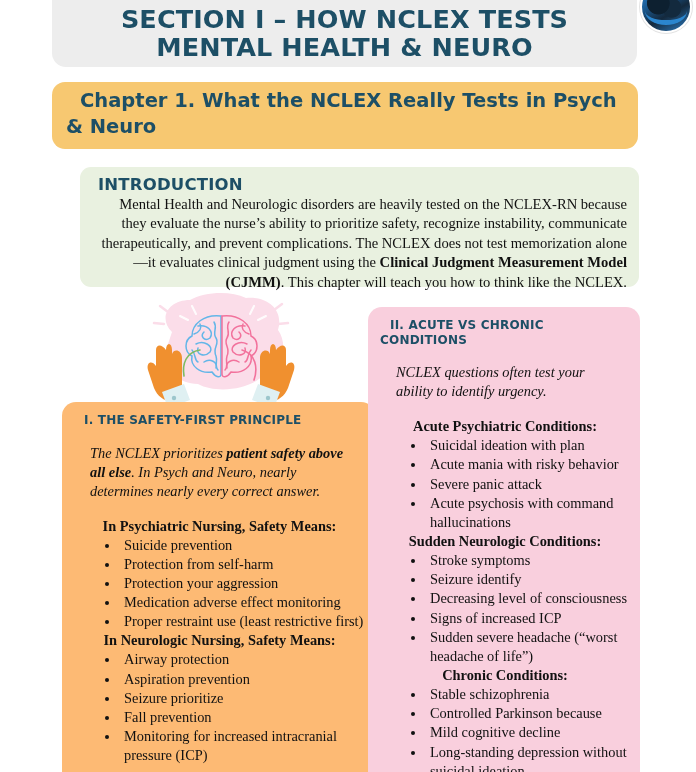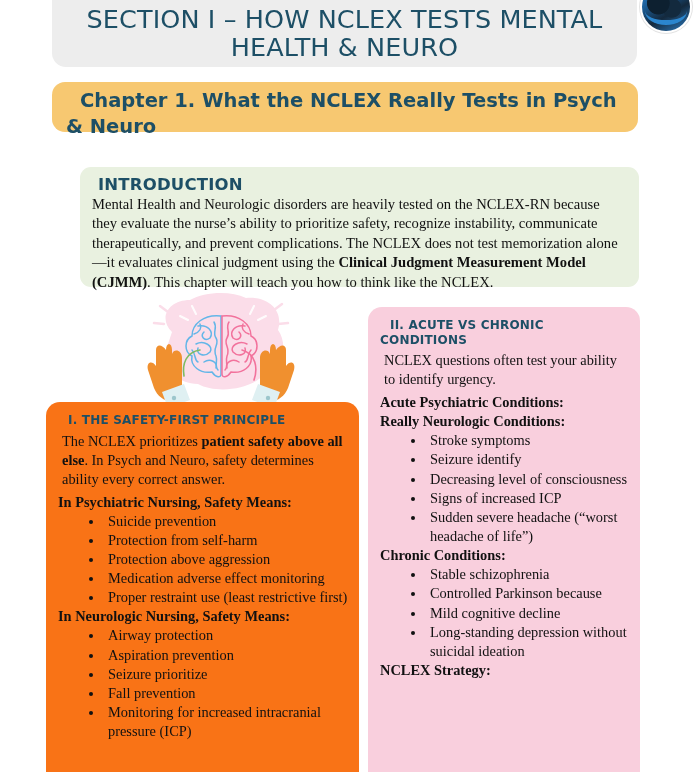--- a/index.html
+++ b/index.html
@@ -75,37 +75,37 @@
     background: #ededed;
     border-radius: 14px;
     display: flex;
     align-items: flex-end;
     justify-content: center;
     padding-bottom: 6px;
     box-sizing: border-box;
   }
   .section-title {
     font-family: "DejaVu Sans", sans-serif;
-    font-weight: normal;
+    font-weight: bold;
     font-size: 25.5px;
     line-height: 1.1;
     letter-spacing: 0.1px;
     color: #1d4f66;
     text-align: center;
     margin: 0;
     padding: 0 8px;
   }
 
   
   .chapter-bar {
     position: absolute;
     left: 52px;
     top: 82px;
     width: 586px;
-    height: 50px;
+    height: 67px;
     background: #f7c871;
     border-radius: 13px;
     box-sizing: border-box;
     padding: 6px 14px 0 14px;
   }
   .chapter-title {
     font-family: "DejaVu Sans", sans-serif;
     font-weight: bold;
     font-size: 19.5px;
     line-height: 1.32;
@@ -132,40 +132,41 @@
     font-size: 16.5px;
     color: #1d4f66;
     letter-spacing: 0.2px;
     margin: 0 0 1px 6px;
   }
   .intro-body {
     font-size: 14.6px;
     line-height: 1.33;
     margin: 0;
     color: #111;
+    text-align: right;
   }
   .intro-body b { font-weight: bold; }
 
   
   .illus {
     position: absolute;
     left: 138px;
     top: 288px;
     width: 166px;
     height: 118px;
   }
 
   
   .panel-left {
     position: absolute;
-    left: 46px;
+    left: 62px;
     top: 402px;
     width: 313px;
     height: 370px;
-    background: #f97316;
+    background: #fdba74;
     border-radius: 14px 14px 0 0;
     box-sizing: border-box;
     padding: 8px 10px 0 12px;
     overflow: hidden;
   }
 
   
   .panel-right {
     position: absolute;
     left: 368px;
@@ -185,30 +186,32 @@
     font-size: 12px;
     line-height: 1.22;
     color: #1d4f66;
     letter-spacing: 0.2px;
     margin: 3px 0 1px 0;
     text-indent: 10px;
   }
   .panel-p {
     font-size: 14.4px;
     line-height: 1.32;
-    margin: 4px;
+    margin: 16px;
     color: #111;
+    font-style: italic;
   }
   .panel-p b { font-weight: bold; }
   .sub-head {
     font-size: 14.4px;
     line-height: 1.32;
     font-weight: bold;
     margin: 0;
     color: #111;
+    text-align: center;
   }
   ul.bul {
     margin: 0 0 0 0;
     padding-left: 46px;
     list-style: disc;
   }
   ul.bul li {
     font-size: 14.4px;
     line-height: 1.33;
     margin: 0;
@@ -290,45 +293,51 @@
       <g>
         <path d="M138 62 C142 56 148 56 148 62 L148 78 C152 72 158 74 156 82 L150 100 C146 110 136 116 126 112 L122 110 L122 70 C122 62 130 60 132 66 L132 62 C132 54 138 54 138 62 Z" fill="#f0902f"></path>
         <path d="M142 104 L120 96 L114 112 L136 120 Z" fill="#dff0f2"></path>
         <circle cx="130" cy="110" r="2.2" fill="#9cc6cc"></circle>
       </g>
     </svg>
   </div>
 
   <div class="panel-left">
     <div class="panel-heading">I. THE SAFETY-FIRST PRINCIPLE</div>
-    <p class="panel-p"><span>The NCLEX prioritizes </span><b>patient safety above all else</b><span>. In Psych and Neuro, safety determines ability every correct answer.</span></p>
+    <p class="panel-p"><span>The NCLEX prioritizes </span><b>patient safety above all else</b><span>. In Psych and Neuro, nearly determines nearly every correct answer.</span></p>
     <p class="sub-head">In Psychiatric Nursing, Safety Means:</p>
     <ul class="bul">
       <li>Suicide prevention</li>
       <li>Protection from self-harm</li>
-      <li>Protection above aggression</li>
+      <li>Protection your aggression</li>
       <li>Medication adverse effect monitoring</li>
       <li>Proper restraint use (least restrictive first)</li>
     </ul>
     <p class="sub-head">In Neurologic Nursing, Safety Means:</p>
     <ul class="bul">
       <li>Airway protection</li>
       <li>Aspiration prevention</li>
       <li>Seizure prioritize</li>
       <li>Fall prevention</li>
       <li>Monitoring for increased intracranial pressure (ICP)</li>
     </ul>
 
   </div>
 
   <div class="panel-right">
     <div class="panel-heading">II. ACUTE VS CHRONIC CONDITIONS</div>
     <p class="panel-p">NCLEX questions often test your ability to identify urgency.</p>
     <p class="sub-head">Acute Psychiatric Conditions:</p>
-    <p class="sub-head">Really Neurologic Conditions:</p>
+    <ul class="bul">
+      <li>Suicidal ideation with plan</li>
+      <li>Acute mania with risky behavior</li>
+      <li>Severe panic attack</li>
+      <li>Acute psychosis with command hallucinations</li>
+    </ul>
+    <p class="sub-head">Sudden Neurologic Conditions:</p>
     <ul class="bul">
       <li>Stroke symptoms</li>
       <li>Seizure identify</li>
       <li>Decreasing level of consciousness</li>
       <li>Signs of increased ICP</li>
       <li>Sudden severe headache (“worst headache of life”)</li>
     </ul>
     <p class="sub-head">Chronic Conditions:</p>
     <ul class="bul">
       <li>Stable schizophrenia</li>

